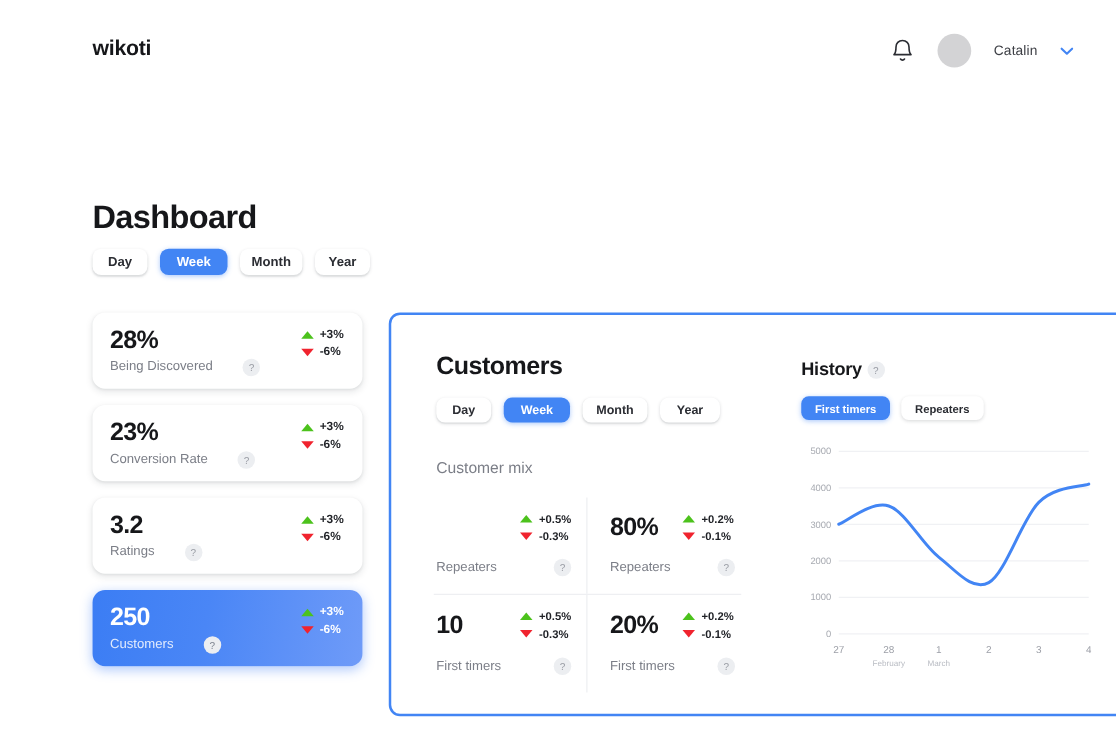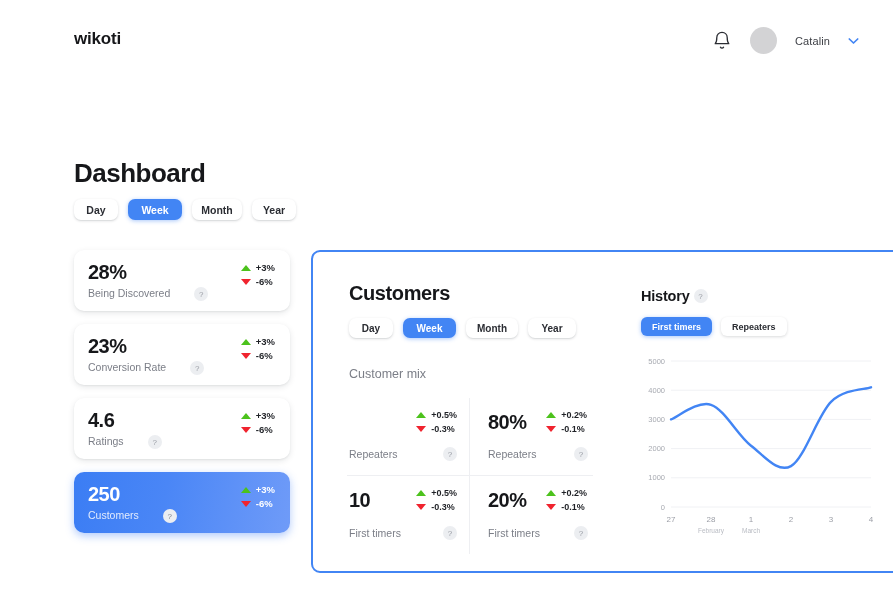--- a/index.html
+++ b/index.html
@@ -324,21 +324,21 @@
           <span>+3%</span>
         </div>
         <div class="delta">
           <span class="tri-down"></span>
           <span>-6%</span>
         </div>
       </div>
     </div>
 
     <div class="kpi-card">
-      <div class="kpi-value">4.6</div>
+      <div class="kpi-value">3.2</div>
       <div class="kpi-label-row">
         <span class="kpi-label">Ratings</span>
         <span class="help-badge">?</span>
       </div>
       <div class="delta-stack">
         <div class="delta">
           <span class="tri-up"></span>
           <span>+3%</span>
         </div>
         <div class="delta">

